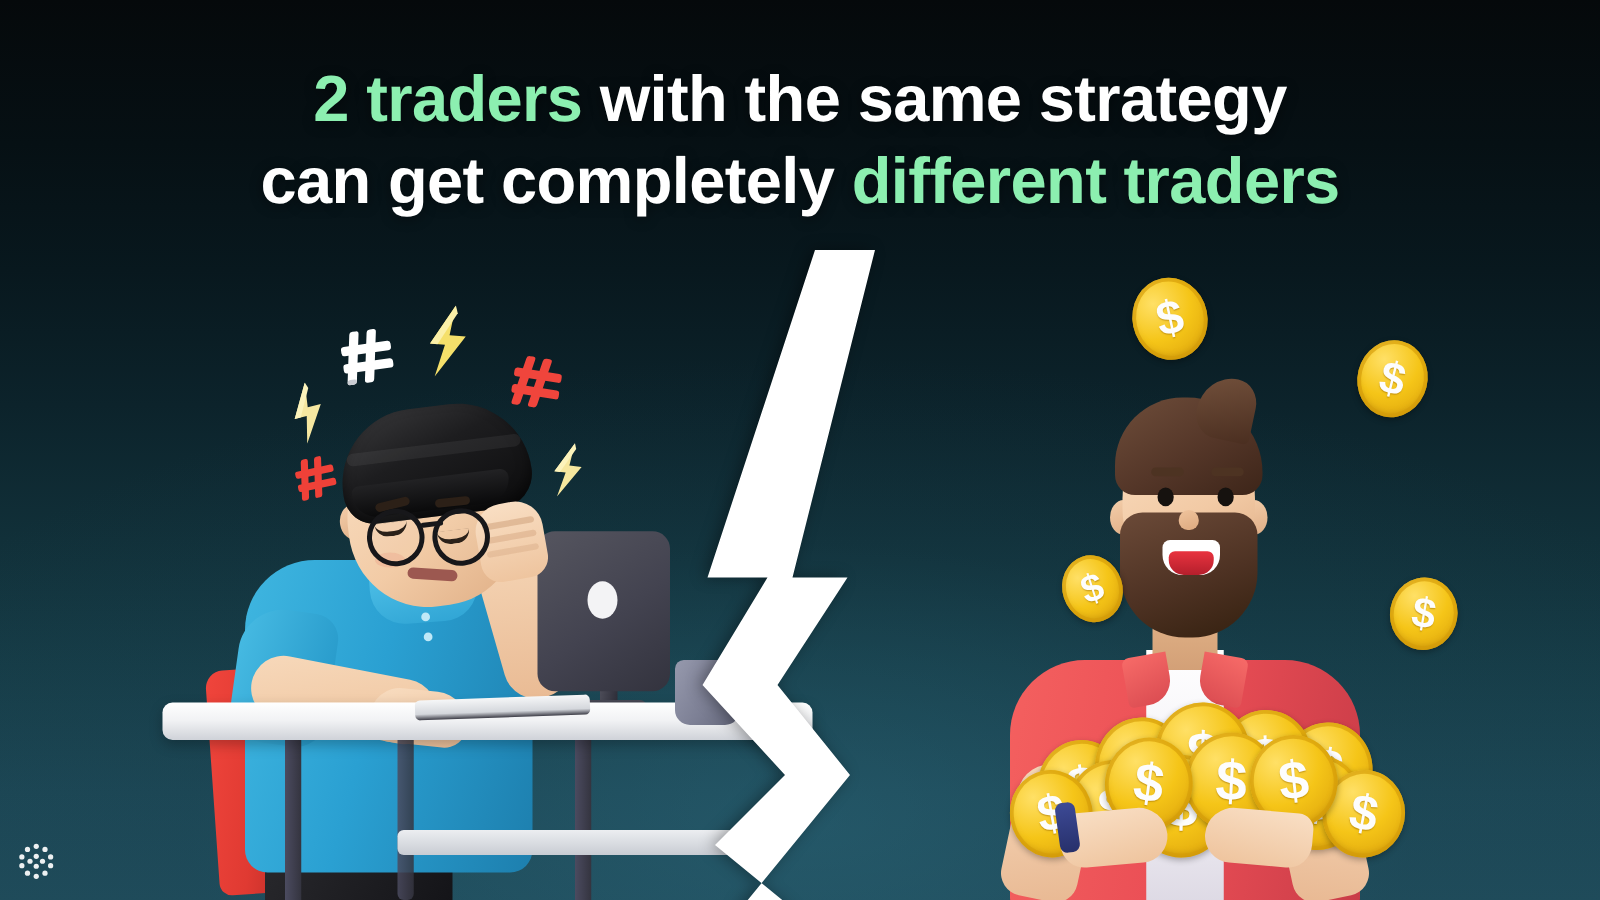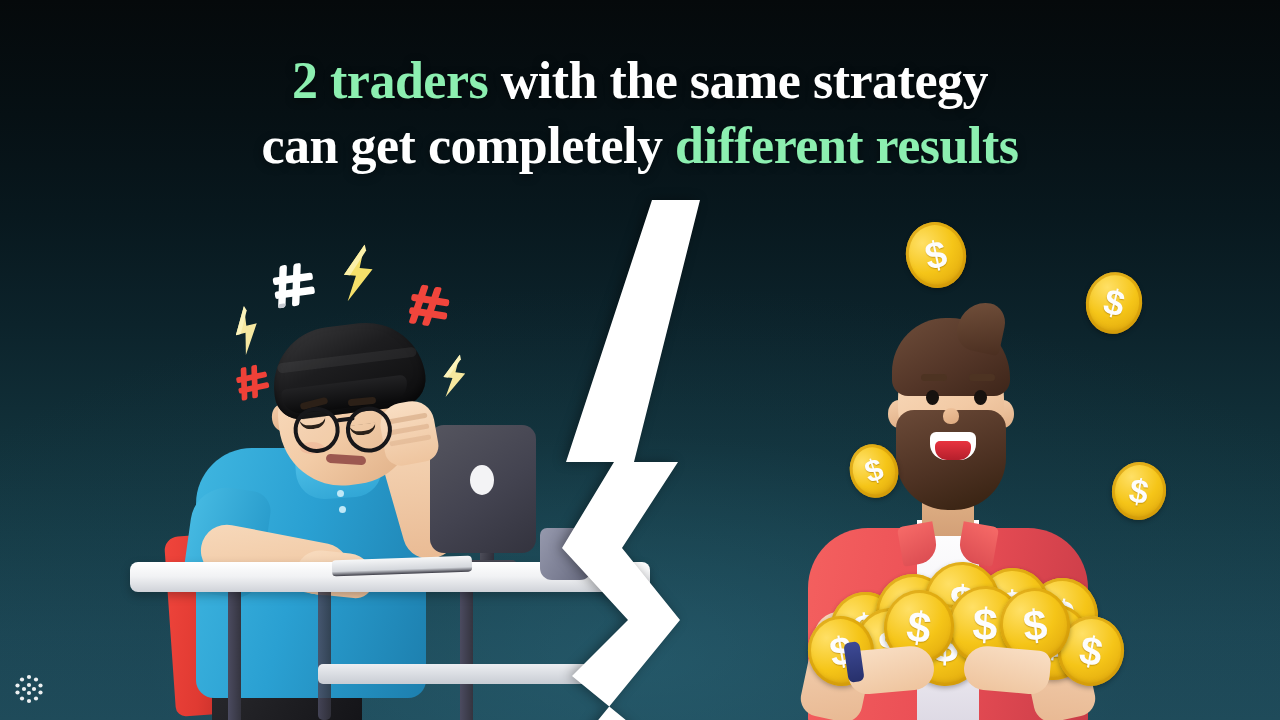--- a/index.html
+++ b/index.html
@@ -32,21 +32,21 @@
     position:absolute;left:0;right:0;top:48px;
     text-align:center;
     font-weight:700;
     font-size:52px;
     line-height:65px;
     letter-spacing:-0.5px;
     color:#ffffff;
     z-index:40;
     text-shadow:0 2px 10px rgba(0,0,0,.45);
   }
-  .headline .ln{display:block;white-space:nowrap;font-family:Liberation Serif, serif;}
+  .headline .ln{display:block;white-space:nowrap;}
   .hl-accent{color:#8cefb0;}
 
   
   .divider{
     position:absolute;left:560px;top:200px;
     width:190px;height:530px;
     z-index:35;
     filter:drop-shadow(-3px 0 6px rgba(0,0,0,.35));
   }
 
@@ -593,21 +593,21 @@
 
   <svg class="divider" viewBox="0 0 190 530" preserveAspectRatio="none">
     <polygon points="92,0 6,262 54,262 2,348 68,420 12,476 78,530 30,530 120,420 62,348 118,262 74,262 140,0" fill="#ffffff"></polygon>
   </svg>
 
   <div class="headline">
     <span class="ln">
       <span class="hl-accent">2 traders</span><span> with the same strategy</span>
     </span>
     <span class="ln">
-      <span>can get completely </span><span class="hl-accent">different results</span>
+      <span>can get completely </span><span class="hl-accent">different traders</span>
     </span>
   </div>
 
   <svg class="logo" viewBox="0 0 34 34">
     <g fill="#ffffff">
       <circle cx="17" cy="5" r="2.1"></circle>
       <circle cx="24" cy="7.5" r="2.1"></circle>
       <circle cx="28.5" cy="13.5" r="2.1"></circle>
       <circle cx="28.5" cy="20.5" r="2.1"></circle>
       <circle cx="24" cy="26.5" r="2.1"></circle>

